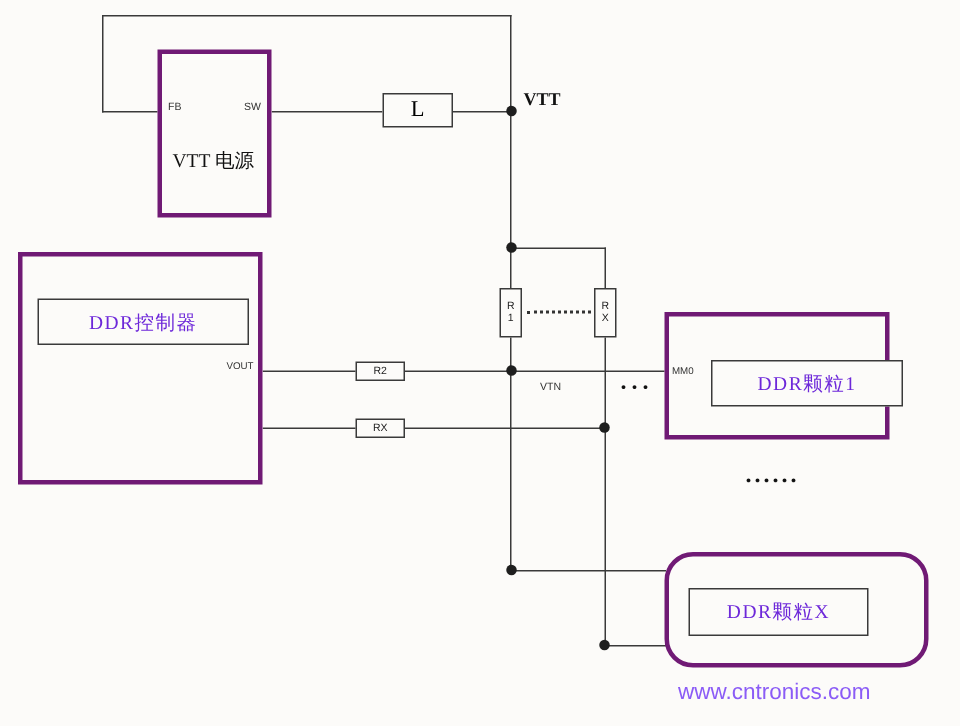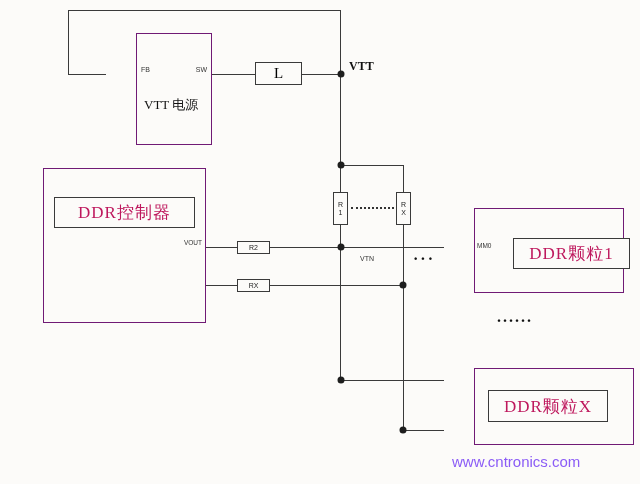--- a/index.html
+++ b/index.html
@@ -4,24 +4,24 @@
 <style>
   html,body{margin:0;padding:0;}
   body{background:#ffffff;font-family:"Liberation Serif", serif;}
   .canvas{
     position:relative;width:640px;height:484px;background:#fcfbf9;overflow:hidden;
   }
   .wire{position:absolute;background:#3a3a3a;}
   .wire.h{height:1px;}
   .wire.v{width:1px;}
   .dot{position:absolute;width:7px;height:7px;background:#1e1e1e;border-radius:50%;transform:translate(-50%,-50%);}
-  .cbox{position:absolute;border:1px solid #701a75;background:#fcfbf9;box-sizing:border-box;margin-left:31px;}
+  .cbox{position:absolute;border:3px solid #701a75;background:#fcfbf9;box-sizing:border-box;}
   .innerbox{position:absolute;border:1px solid #3a3a3a;background:#fcfbf9;box-sizing:border-box;
     display:flex;align-items:center;justify-content:center;}
-  .biglabel{font-size:17px;color:#be185d;letter-spacing:1px;white-space:nowrap;}
+  .biglabel{font-size:13px;color:#6d28d9;letter-spacing:1px;white-space:nowrap;}
   .pin{position:absolute;font-size:7px;color:#333;font-family:"Liberation Sans",sans-serif;}
   .lbl{position:absolute;color:#111;white-space:nowrap;}
   .res-v{position:absolute;border:1px solid #3a3a3a;background:#fcfbf9;box-sizing:border-box;
     display:flex;flex-direction:column;align-items:center;justify-content:center;
     font-size:7px;line-height:8px;color:#222;font-family:"Liberation Sans",sans-serif;}
   .res-h{position:absolute;border:1px solid #3a3a3a;background:#fcfbf9;box-sizing:border-box;
     display:flex;align-items:center;justify-content:center;
     font-size:7px;color:#222;font-family:"Liberation Sans",sans-serif;}
   .dotted{position:absolute;border-top:2px dotted #333;}
   .ellipsis{font-weight:bold;color:#111;letter-spacing:2px;}
@@ -87,28 +87,28 @@
 
   <div class="cbox" style="left:12px;top:168px;width:163px;height:155px;">
     <div class="innerbox" style="left:10px;top:28px;width:141px;height:31px;">
       <span class="biglabel">DDR控制器</span>
     </div>
     <span class="pin" style="right:3px;top:70px;font-size:6.5px;">VOUT</span>
   </div>
 
   <div class="cbox" style="left:443px;top:208px;width:150px;height:85px;">
     <span class="pin" style="left:2px;top:33px;font-size:6.5px;">MM0</span>
-    <div class="innerbox" style="left:38px;top:29px;width:117px;height:31px;">
+    <div class="innerbox" style="left:28px;top:29px;width:128px;height:31px;">
       <span class="biglabel">DDR颗粒1</span>
     </div>
   </div>
 
   <div class="lbl ellipsis" style="left:497px;top:308px;font-size:16px;">......</div>
 
-  <div class="cbox" style="left:443px;top:368px;width:160px;height:77px;">
+  <div class="cbox" style="left:443px;top:368px;width:176px;height:77px;border-radius:19px;">
     <div class="innerbox" style="left:13px;top:21px;width:120px;height:32px;">
       <span class="biglabel">DDR颗粒X</span>
     </div>
   </div>
 
   <div class="watermark" style="left:452px;top:453px;">www.cntronics.com</div>
 
 </div>
 
 </body></html>

